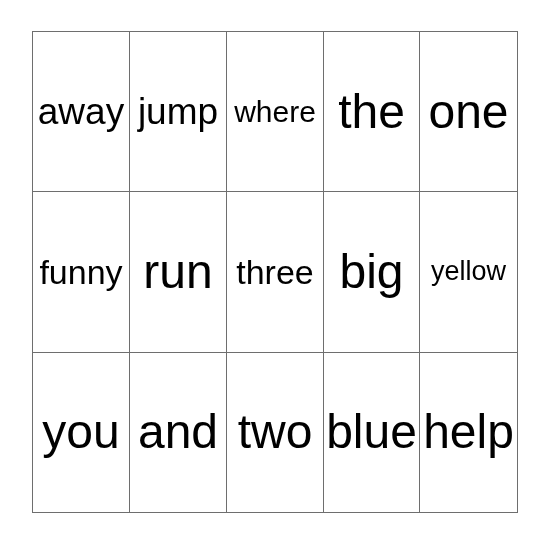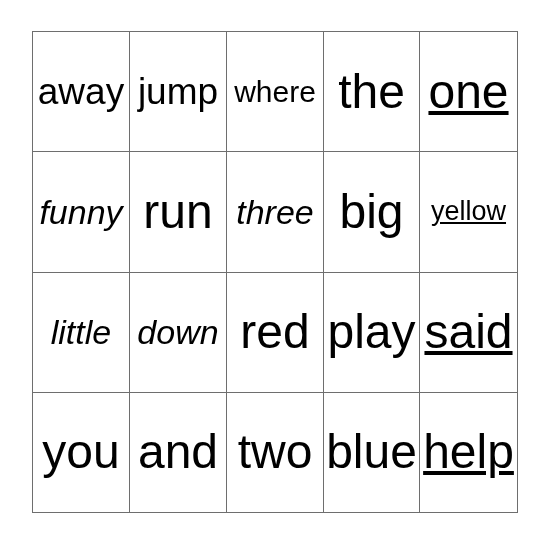--- a/index.html
+++ b/index.html
@@ -47,35 +47,35 @@
     background: #ffffff;
     overflow: hidden;
     white-space: nowrap;
   }
 
   
   .col-0 { width: 96px; }
   .col-1 { width: 96px; }
   .col-2 { width: 96px; }
   .col-3 { width: 95px; }
-  .col-4 { width: 97px; text-decoration: underline; }
+  .col-4 { width: 97px; }
 
   .cell-word {
     display: block;
     color: #000000;
     line-height: 1.0;
     letter-spacing: 0px;
     font-family: "Liberation Sans", sans-serif;
     font-weight: 400;
   }
 
   
   .fit-xs   { font-size: 27px; }
   .fit-s    { font-size: 30px; }
-  .fit-m    { font-size: 34px; font-style: italic; }
+  .fit-m    { font-size: 34px; }
   .fit-l    { font-size: 37px; }
   .fit-xl   { font-size: 48px; }
 </style>
 </head>
 <body>
 
 <div id="bingo-page">
 
   <table id="bingo-card">
     <tbody>
@@ -109,37 +109,20 @@
           <span class="cell-word fit-m">three</span>
         </td>
         <td class="col-3">
           <span class="cell-word fit-xl">big</span>
         </td>
         <td class="col-4">
           <span class="cell-word fit-xs">yellow</span>
         </td>
       </tr>
 
-      <tr>
-        <td class="col-0">
-          <span class="cell-word fit-m">little</span>
-        </td>
-        <td class="col-1">
-          <span class="cell-word fit-m">down</span>
-        </td>
-        <td class="col-2">
-          <span class="cell-word fit-xl">red</span>
-        </td>
-        <td class="col-3">
-          <span class="cell-word fit-xl">play</span>
-        </td>
-        <td class="col-4">
-          <span class="cell-word fit-xl">said</span>
-        </td>
-      </tr>
 
       <tr>
         <td class="col-0">
           <span class="cell-word fit-xl">you</span>
         </td>
         <td class="col-1">
           <span class="cell-word fit-xl">and</span>
         </td>
         <td class="col-2">
           <span class="cell-word fit-xl">two</span>

